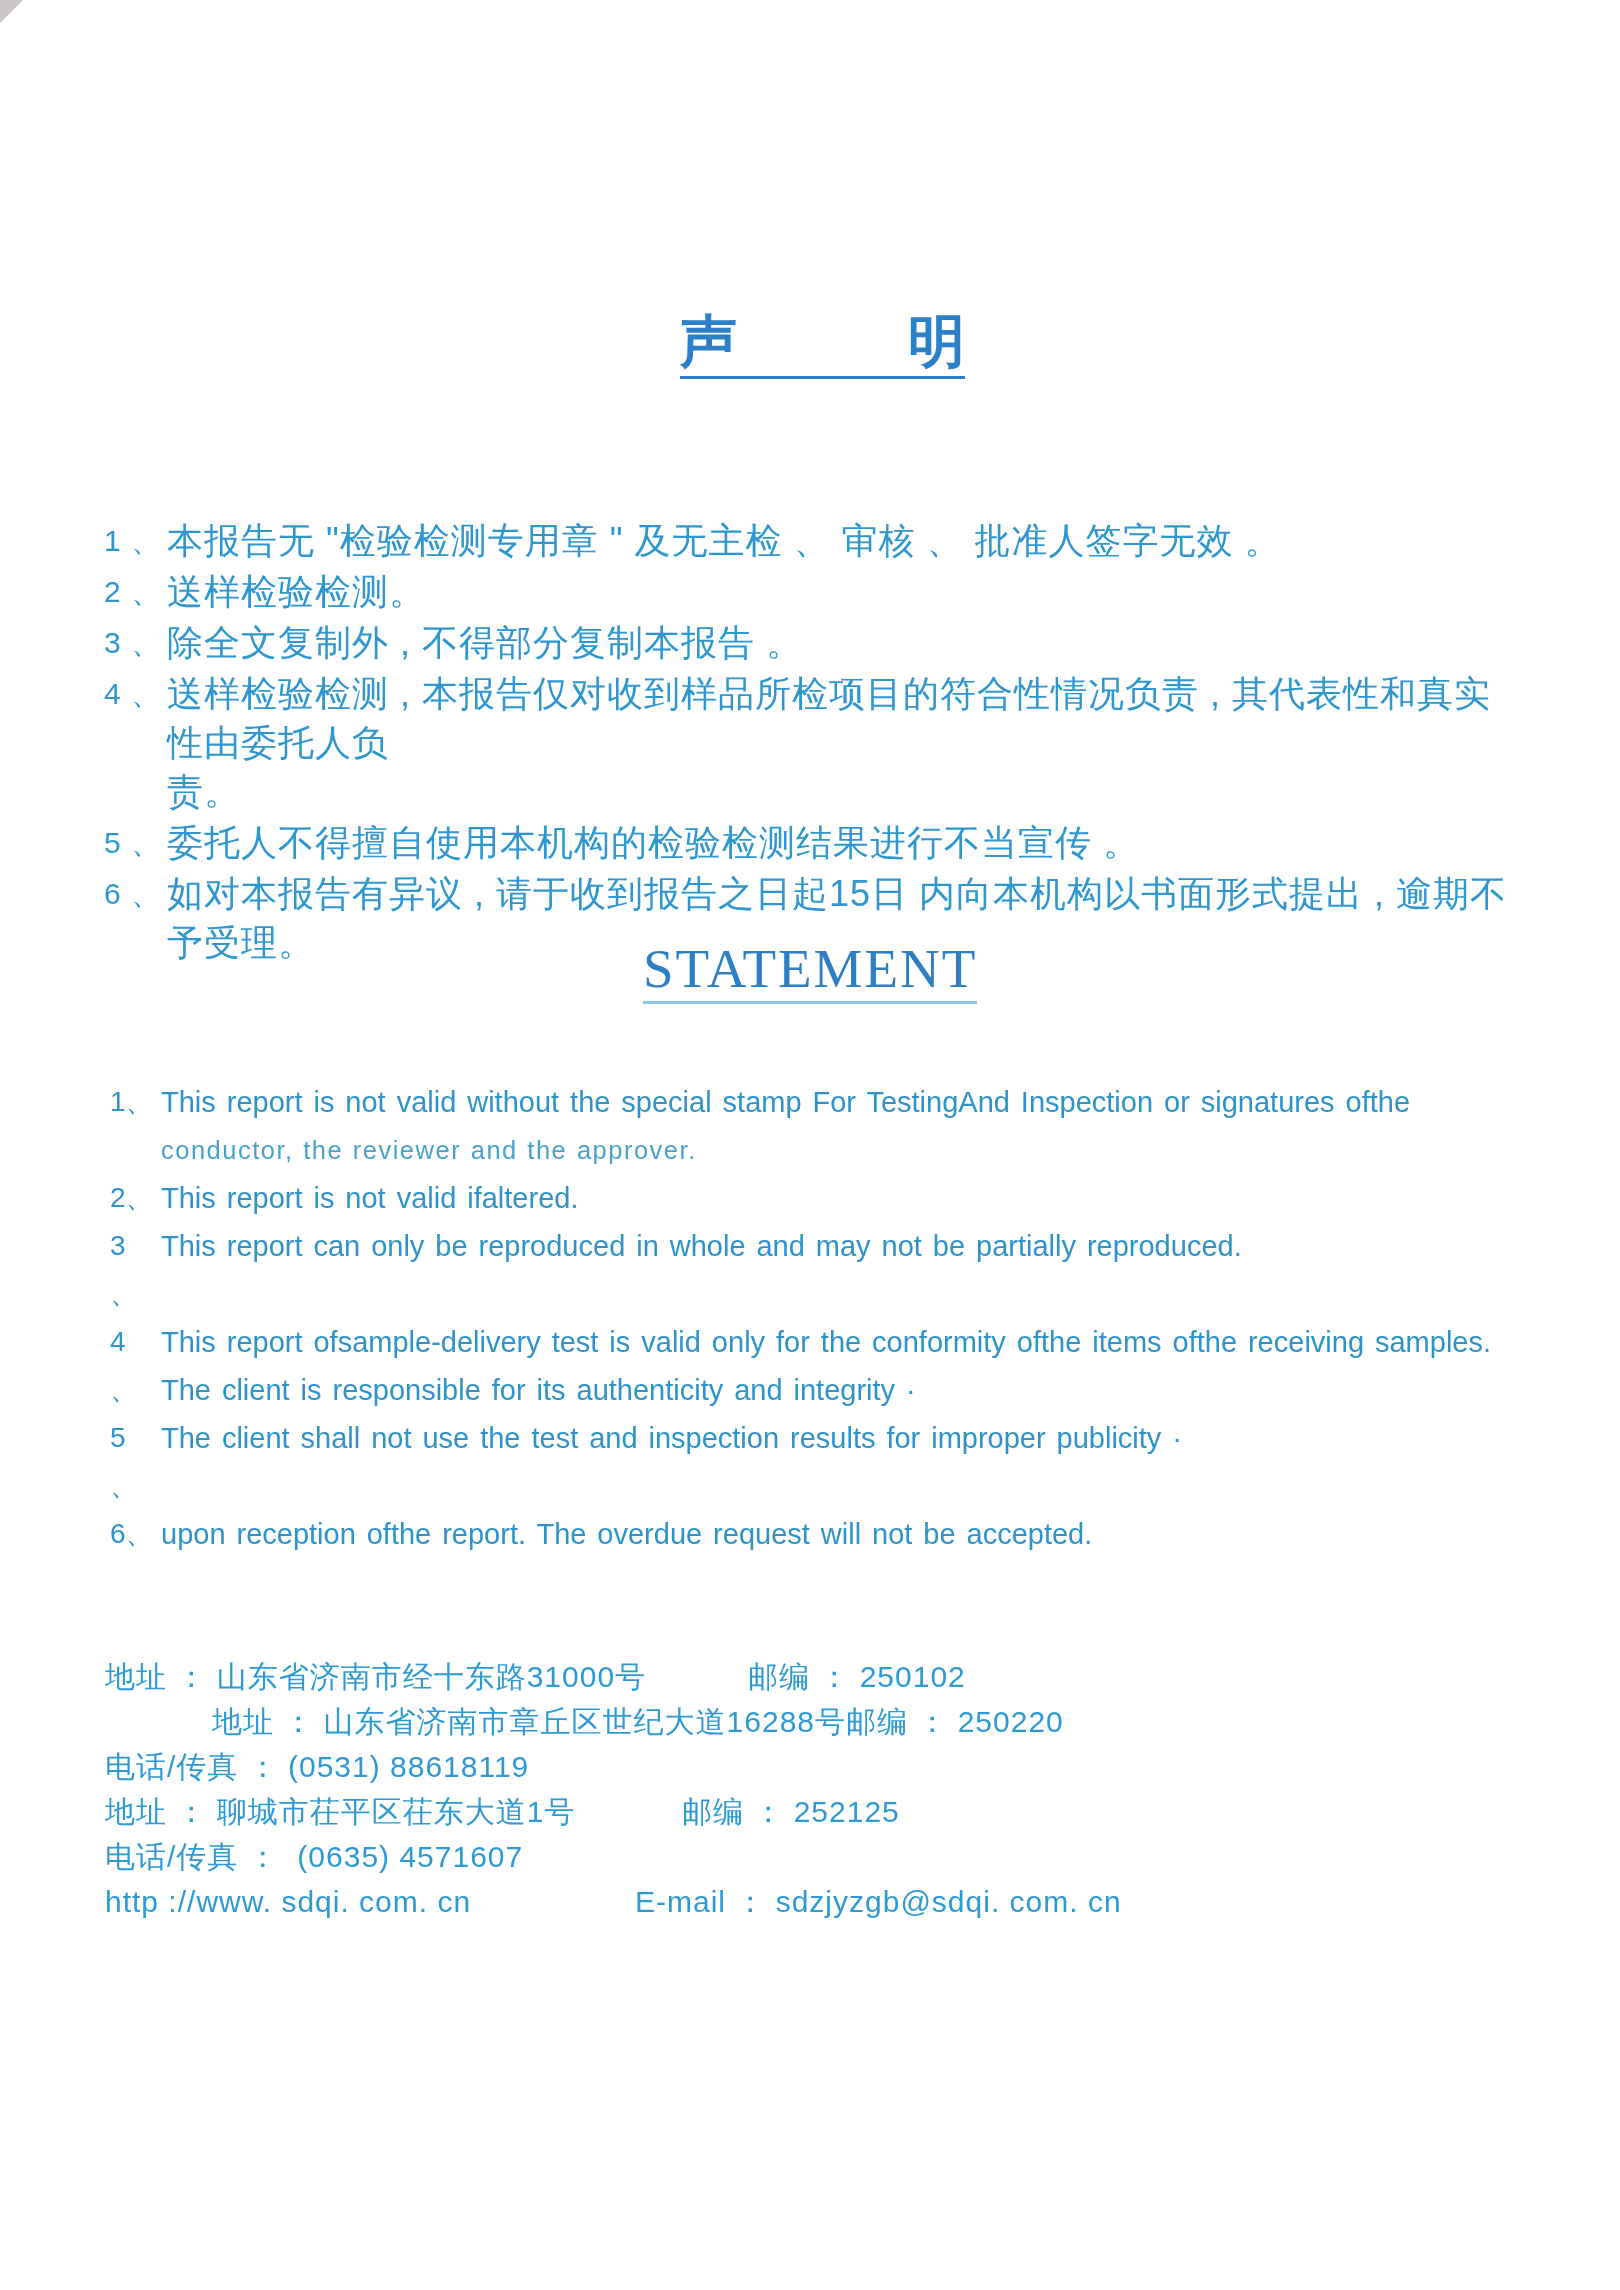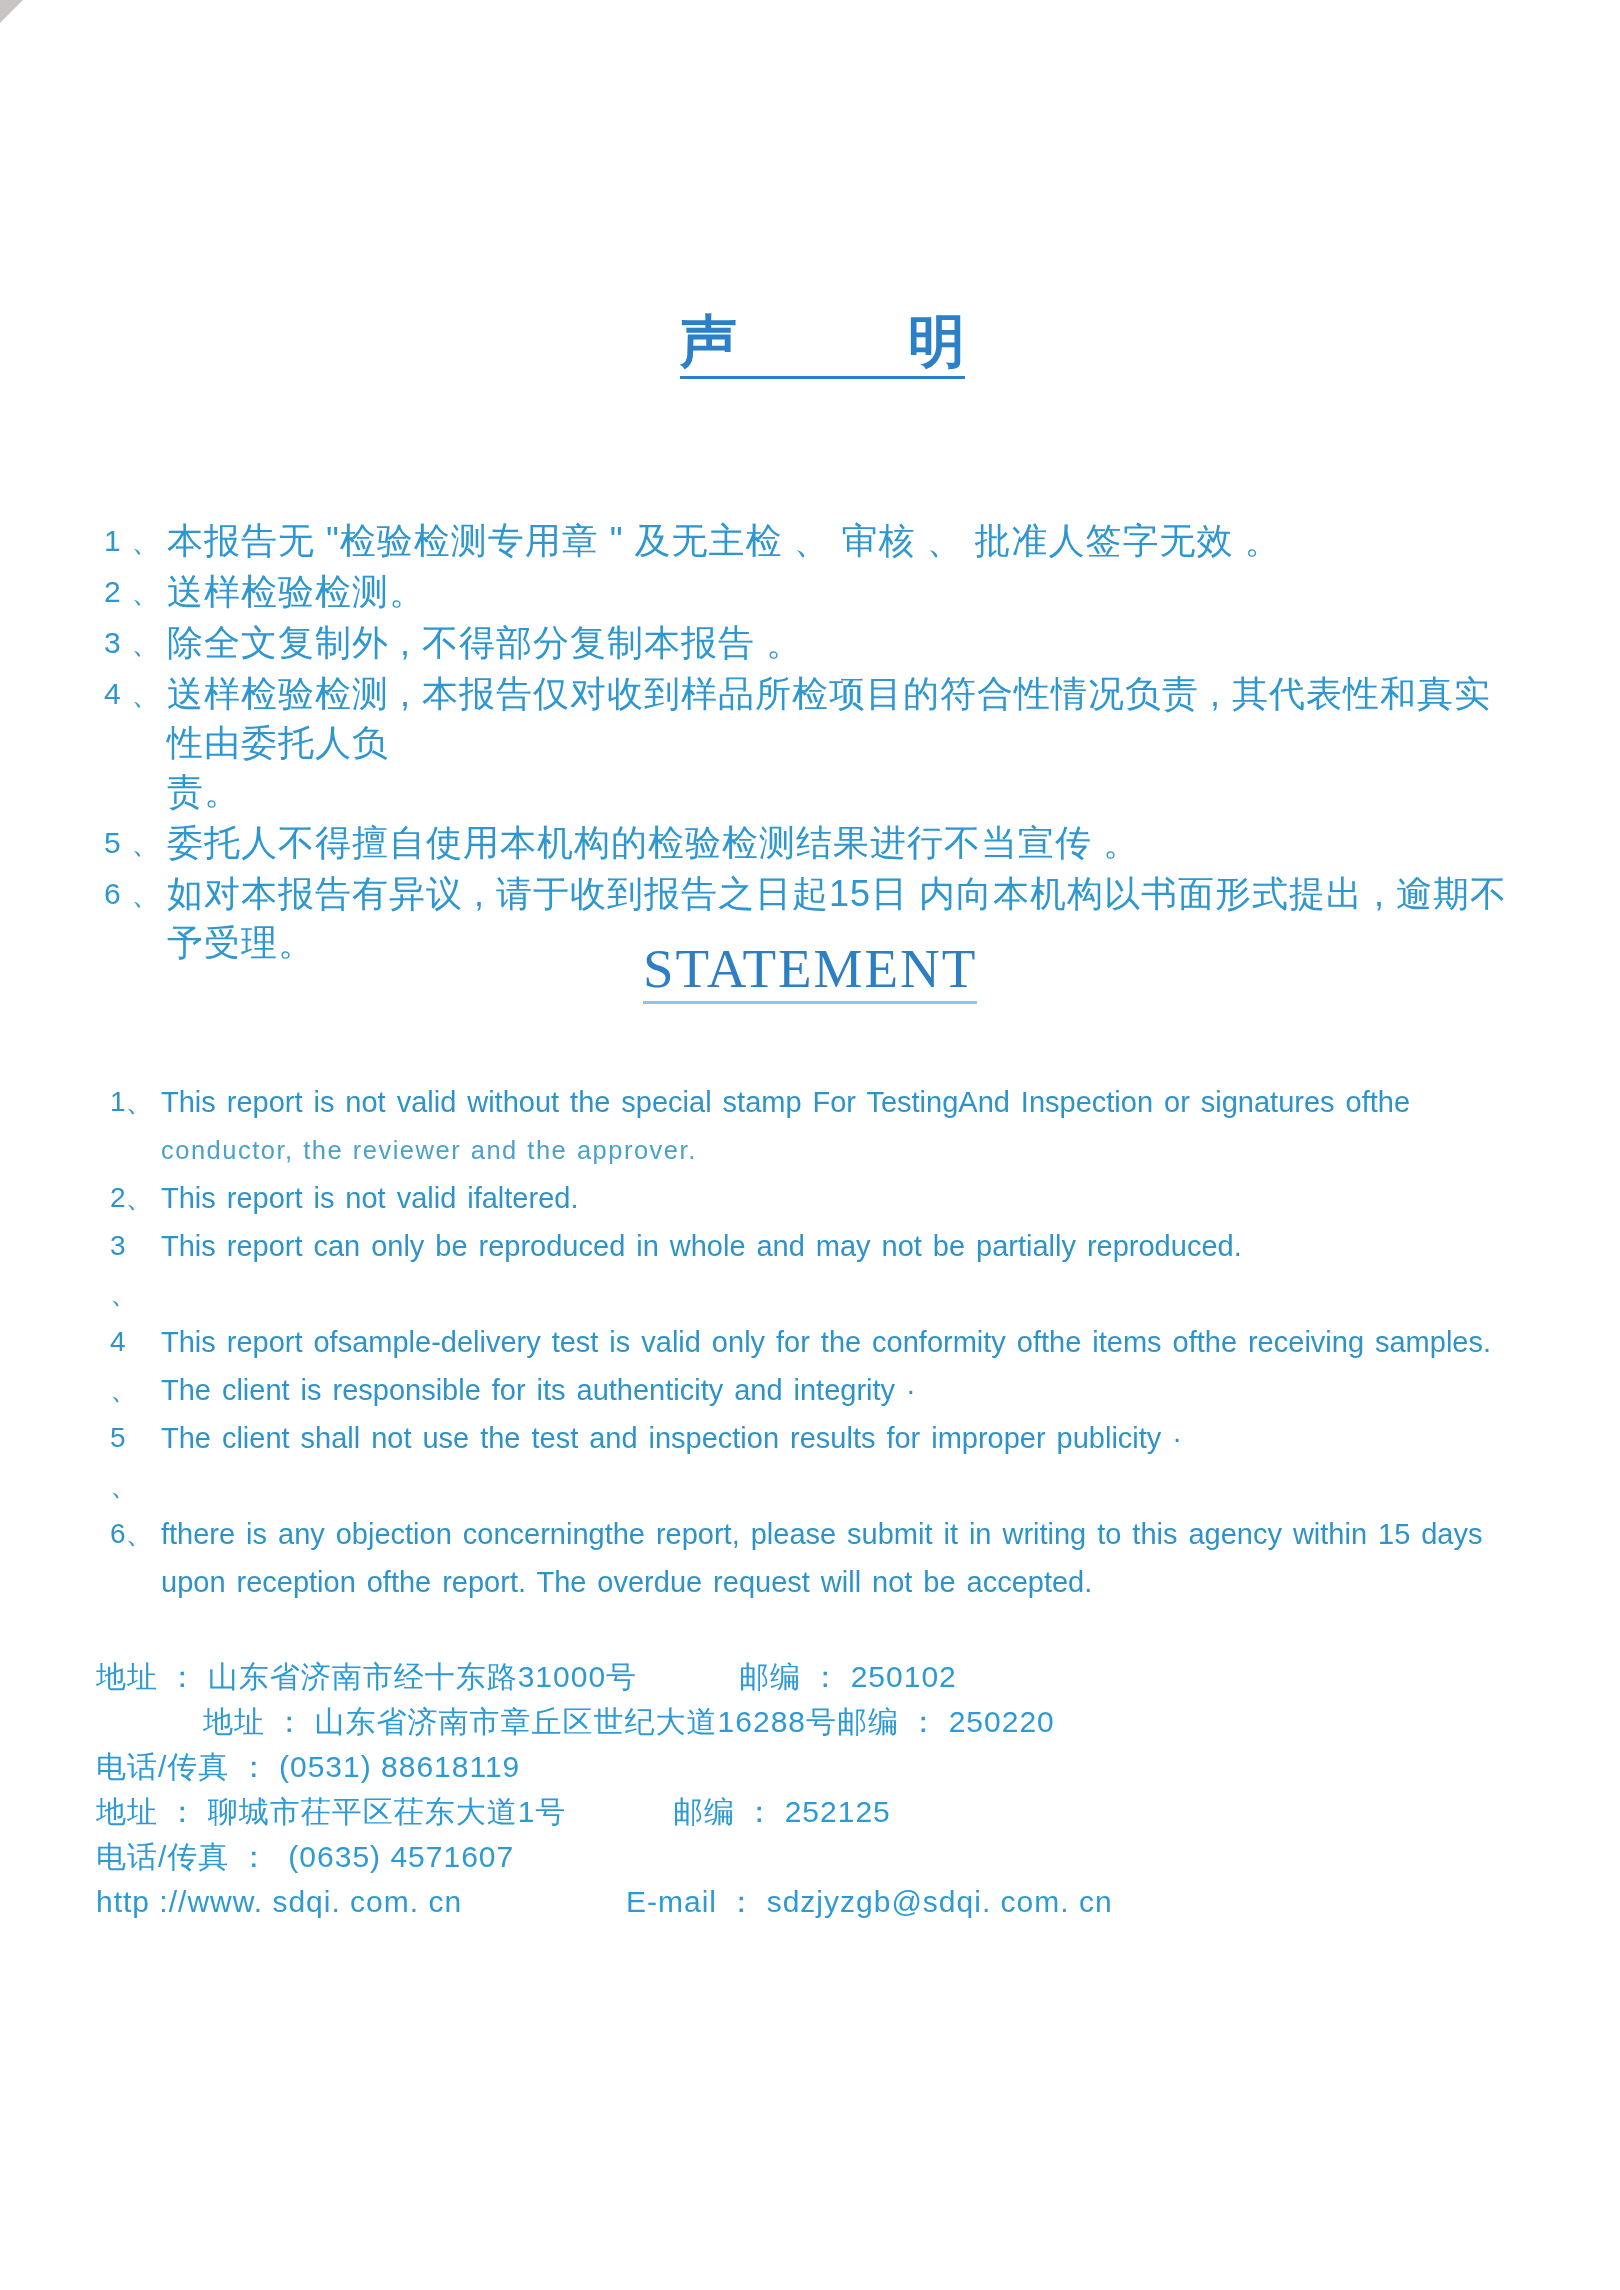--- a/index.html
+++ b/index.html
@@ -52,21 +52,21 @@
   .en-list .row{display:flex;align-items:flex-start;}
   .en-list .num{flex:0 0 51px;font-size:28px;}
   .en-list .txt{flex:1;}
   .l1,.l2{display:block;}
   .l2:empty{display:none;}
   .sub-small .l2{
     font-size:25.5px;color:#4aa2c9;letter-spacing:1.5px;word-spacing:1px;
   }
   
   .footer{
-    position:absolute;left:96px;top:1654px;width:1274px;
+    position:absolute;left:105px;top:1654px;width:1274px;
     color:#2e9ad4;font-size:30px;line-height:45px;letter-spacing:1px;
   }
   .footer .fline{white-space:pre;}
   .footer .left{display:inline-block;}
   .footer .f0 .left{width:643px;}
   .footer .f2 .left{width:741px;text-align:right;}
   .footer .f4 .left{width:577px;}
   .footer .f6 .left{width:530px;}
 </style>
 </head>
@@ -149,21 +149,20 @@
     </div>
     <div class="row">
       <span class="num">5 、</span>
       <span class="txt">
           <span class="l1">The client shall not use the test and inspection results for improper publicity ·</span>
         </span>
     </div>
     <div class="row">
       <span class="num">6、</span>
       <span class="txt">
-          <span class="l1">fthere is any objection concerningthe report, please submit it in writing to this agency within 15 days</span>
           <span class="l2">upon reception ofthe report. The overdue request will not be accepted.</span>
         </span>
     </div>
   </div>
 
   <div class="footer">
     <div class="fline f0"><span class="left">地址 ： 山东省济南市经十东路31000号</span><span class="right">邮编 ： 250102</span></div>
     <div class="fline f2"><span class="left">地址 ： 山东省济南市章丘区世纪大道16288号</span><span class="right">邮编 ： 250220</span></div>
     <div class="fline f3"><span class="left">电话/传真 ： (0531) 88618119</span></div>
     <div class="fline f4"><span class="left">地址 ： 聊城市茌平区茌东大道1号</span><span class="right">邮编 ： 252125</span></div>

